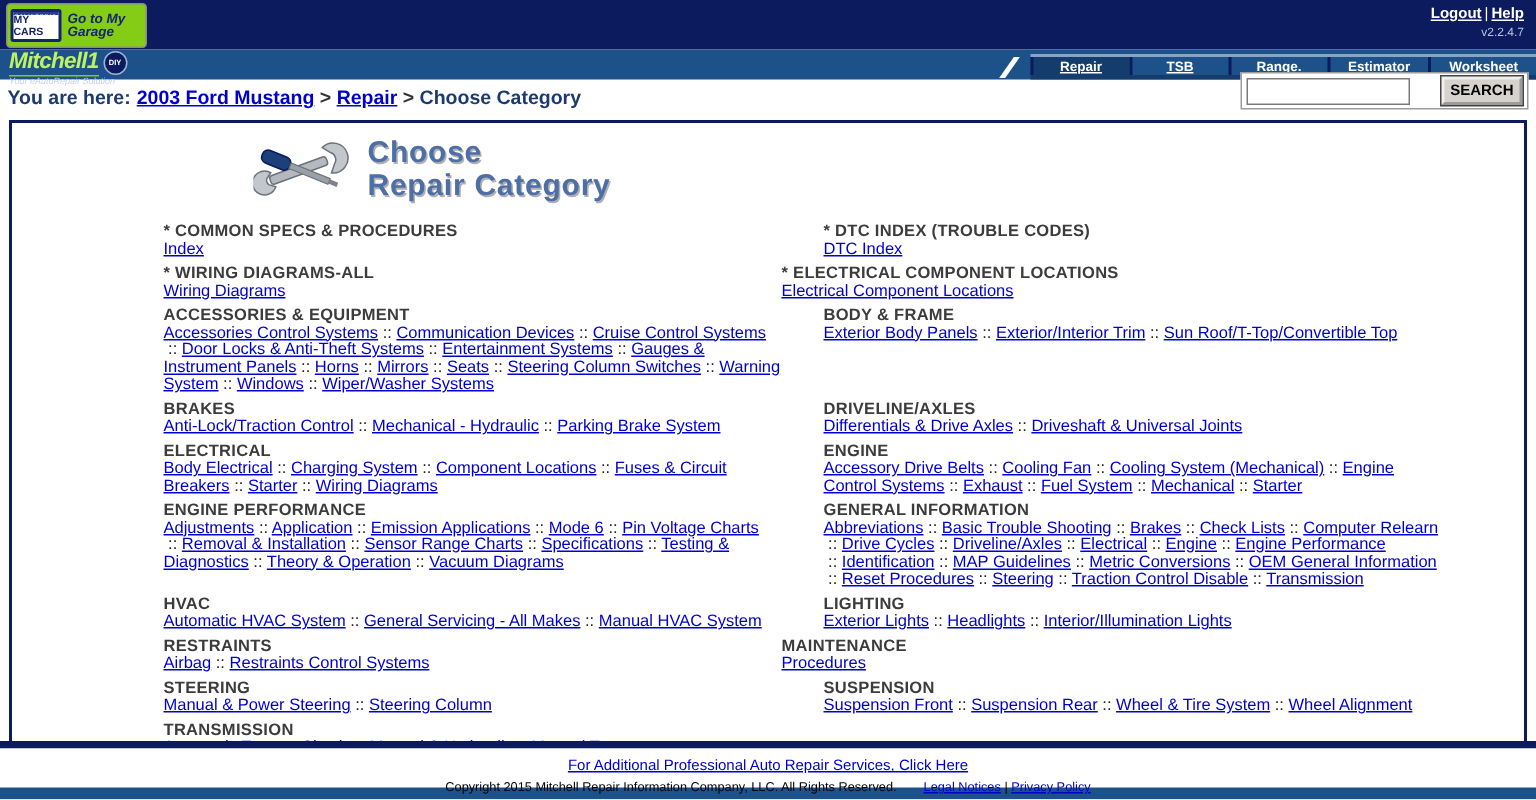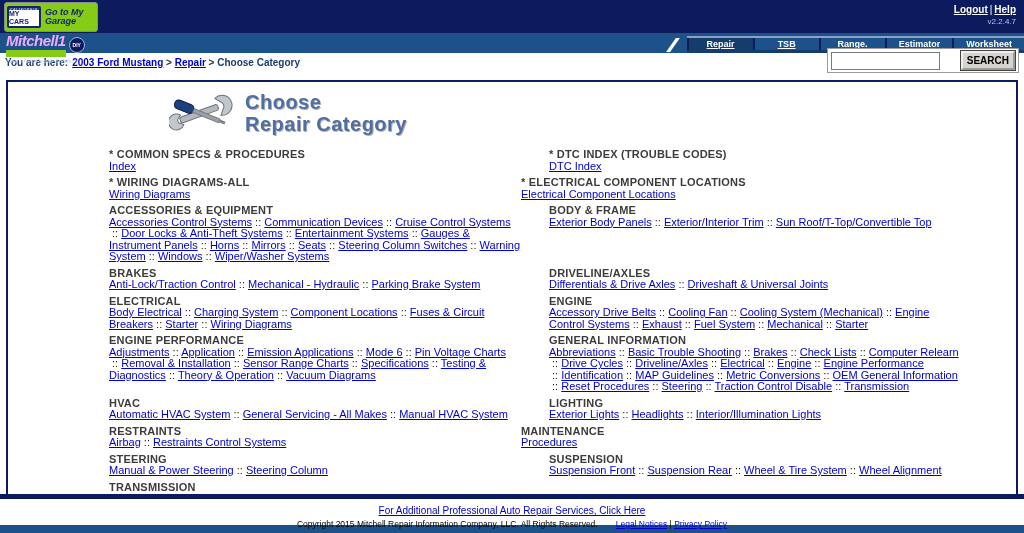--- a/index.html
+++ b/index.html
@@ -20,37 +20,37 @@
     font-style:italic;color:#16246e;}
   .toplinks{position:absolute;right:8px;top:4px;text-align:right;font-size:10px;}
   .toplinks a{color:#fff;font-weight:bold;}
   .toplinks .sep2{color:#fff;padding:0 2px;}
   .version{color:#b9c4e4;font-size:8px;margin-top:2px;}
 
   
   .navbar{height:20px;background:#1c518a;position:relative;}
   .brand{position:absolute;left:6px;top:-1px;}
   .brand-row{display:flex;align-items:center;}
-  .logo{color:#f0abfc;font-size:15px;font-weight:bold;font-style:italic;letter-spacing:-0.5px;
-    border-bottom:7px solid #84cc16;padding-bottom:1px;}
+  .logo{color:#bef264;font-size:15px;font-weight:bold;font-style:italic;letter-spacing:-0.5px;
+    border-bottom:1px solid #84cc16;padding-bottom:1px;}
   .badge{width:14px;height:14px;margin-left:3px;border-radius:50%;background:#0c1a5e;
     border:1px solid #9fb4d8;color:#fff;font-size:5px;display:flex;align-items:center;
     justify-content:center;font-weight:bold;}
   .tagline{color:#c3d2ea;font-size:6px;font-style:italic;margin-top:1px;}
   .tabstrip{position:absolute;right:0;top:3px;display:flex;border-top:2px solid #8aa2c8;
     border-bottom:3px solid #143d6e;}
   .tabstrip::before{content:"";position:absolute;left:-16px;top:0px;width:4px;height:14px;
     background:#fff;transform:skewX(-35deg);}
   .tab{height:12px;background:#1c518a;border-left:2px solid #0c1a5e;display:flex;
     align-items:center;justify-content:center;padding:0 12px;min-width:40px;cursor:pointer;}
   .tab.active{background:#143d6e;}
   .tab span{color:#fff;font-size:9px;font-weight:bold;text-decoration:underline;white-space:nowrap;}
 
   
-  .crumbrow{height:27px;background:#fff;box-sizing:border-box;padding:4px 0 0 5px;font-size:10px;}
+  .crumbrow{height:27px;background:#fff;box-sizing:border-box;padding:4px 0 0 5px;font-size:13px;}
   .crumb-prefix{font-weight:bold;color:#1a3a70;margin-right:4px;}
   .crumbrow a{color:#0000cc;font-weight:bold;text-decoration:underline;}
   .crumb-sep{color:#333;white-space:pre;font-weight:bold;}
   .crumb-current{color:#1a3a70;font-weight:bold;}
   .searchbox{position:absolute;top:48px;right:5px;background:#fff;border:1px solid #9c9c9c;
     padding:2px 3px;display:flex;align-items:center;gap:21px;z-index:5;}
   .searchbox input{width:103px;height:14px;border:1px solid #7a7a7a;font-size:11px;
     font-family:"Liberation Sans",sans-serif;}
   .searchbox button{height:19px;font-size:10px;font-weight:bold;color:#000;
     background:#d6d3ce;border:2px outset #f0efed;outline:1px solid #444;

